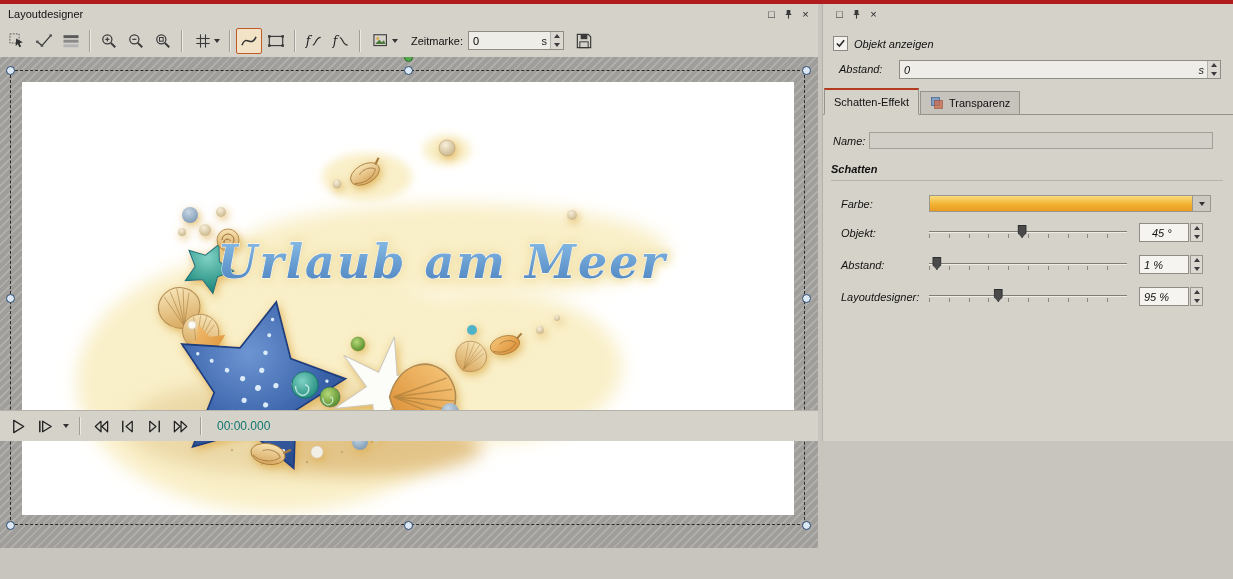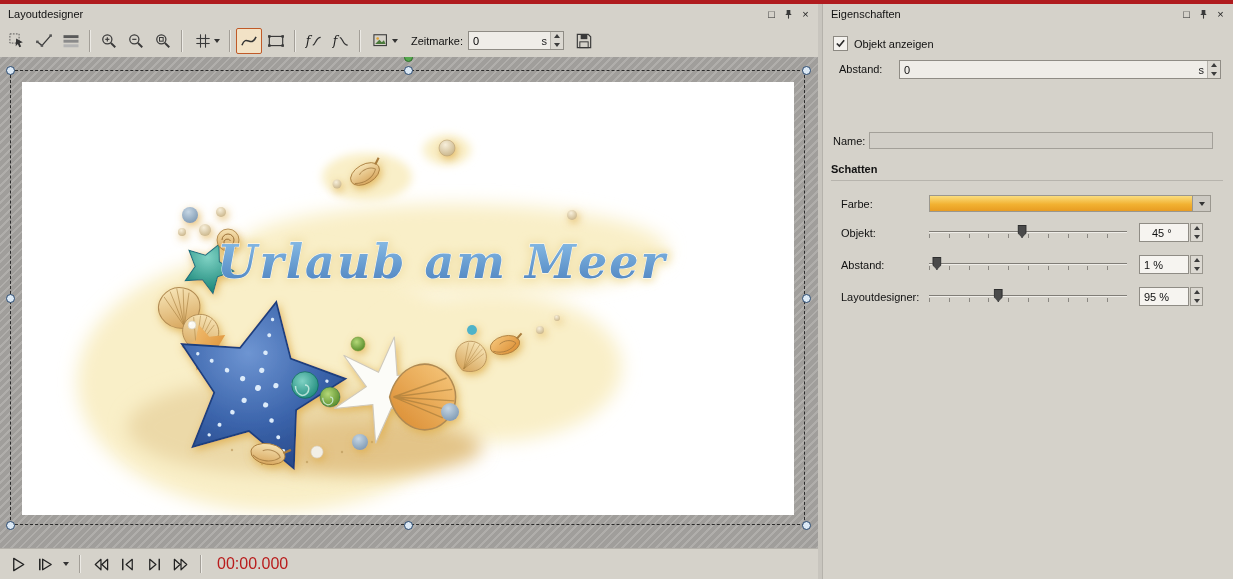--- a/index.html
+++ b/index.html
@@ -1,19 +1,19 @@
 <!DOCTYPE html>
 <html><head>
 <meta charset="utf-8">
 <style>
   html,body{margin:0;padding:0;background:#ffffff;}
   body{font-family:"Liberation Sans",sans-serif;}
   .app{position:relative;width:1233px;height:579px;background:#c8c5be;overflow:hidden;}
   .redbar{position:absolute;left:0;top:0;width:100%;height:4px;background:#b01b1e;}
-  .panel{position:absolute;background:#d5d2ca;top:4px;height:575px;}
+  .panel{position:absolute;background:#d5d2ca;top:4px;height:437px;}
   .panel.left{left:0;width:818px;}
   .panel.right{left:822px;width:411px;border-left:1px solid #b5b2ab;box-sizing:border-box;}
   .titlebar{height:20px;display:flex;align-items:center;padding:0 4px 0 8px;font-size:11px;color:#111;}
   .titlebar .t{flex:1;}
   .wbtn{width:17px;height:15px;border:none;background:transparent;font-size:11px;line-height:1;color:#222;padding:0;display:flex;align-items:center;justify-content:center;font-family:inherit;cursor:default;}
   .wbtn svg{width:11px;height:11px;display:block;}
 
   
   .toolbar{height:33px;display:flex;align-items:center;padding:0 4px;gap:1px;border-bottom:1px solid #bcb9b2;}
   .tbtn{height:26px;width:26px;border:1px solid transparent;background:transparent;padding:1px;display:flex;align-items:center;justify-content:center;cursor:default;}
@@ -41,26 +41,26 @@
   .handle{position:absolute;width:9px;height:9px;border-radius:50%;background:#dce9f5;border:1px solid #27476e;box-sizing:border-box;}
   .handle.rot{background:#54a84e;border-color:#2e6e2a;}
   .art-text-glow{font-style:italic;font-weight:bold;font-size:46px;font-family:"DejaVu Serif",serif;fill:#f2e2ae;stroke:#f2e2ae;stroke-width:6px;letter-spacing:2px;}
   .art-text{font-style:italic;font-weight:bold;font-size:46px;font-family:"DejaVu Serif",serif;fill:url(#gText);stroke:#ffffff;stroke-width:0.8px;paint-order:stroke;letter-spacing:2px;}
 
   
   .playbar{position:absolute;left:0;bottom:0;width:818px;height:31px;border-top:1px solid #b5b2ab;display:flex;align-items:center;padding:0 6px;gap:3px;background:#d5d2ca;box-sizing:border-box;}
   .pbtn{width:24px;height:24px;background:transparent;border:none;display:flex;align-items:center;justify-content:center;padding:0;cursor:default;}
   .pbtn.narrow{width:12px;}
   .pbtn svg{width:19px;height:19px;display:block;}
-  .ptime{font-size:16px;color:#b91c1c;margin-left:8px;}
+  .ptime{font-size:12px;color:#0f766e;margin-left:8px;}
   .psep{width:1px;height:18px;background:#a39f98;border-right:1px solid #eceae5;margin:0 4px;}
 
   
   .pbody{position:absolute;left:0;top:20px;right:0;bottom:0;font-size:11px;color:#111;}
-  .abs{position:absolute;}
+  .abs{position:absolute;font-style:italic;}
   .lbl{font-size:11px;color:#111;white-space:nowrap;}
   .cb{width:13px;height:13px;background:#f4f2ee;border:1px solid #8c8982;display:flex;align-items:center;justify-content:center;box-sizing:content-box;}
   .cb svg{width:11px;height:11px;display:block;}
   .cbrow{display:flex;align-items:center;gap:6px;}
   .dfield{background:#d2cfc8;border:1px solid #a3a099;height:17px;box-sizing:border-box;}
   .tabstrip{position:absolute;left:0;right:0;top:64px;height:27px;border-bottom:1px solid #96938c;display:flex;align-items:flex-end;padding-left:1px;box-sizing:border-box;}
   .tab{height:23px;display:flex;align-items:center;gap:5px;padding:0 9px;background:#c6c3bc;border:1px solid #96938c;border-bottom:none;margin-right:1px;box-sizing:border-box;font-size:11px;cursor:default;}
   .tab.active{height:27px;background:#d5d2ca;border-top:2px solid #b43a20;margin-bottom:-1px;border-bottom:1px solid #d5d2ca;}
   .tab svg{width:14px;height:14px;display:block;}
   .sect{font-weight:bold;}
@@ -404,21 +404,20 @@
             <path d="M2.5 4.5 L8.5 10 L2.5 15.5 Z M9.5 4.5 L15.5 10 L9.5 15.5 Z" fill="none" stroke="#222" stroke-width="1.3" stroke-linejoin="round"></path>
           </svg>
       </button>
       <span class="psep"></span>
       <span class="ptime">00:00.000</span>
     </div>
   </section>
 
   <section class="panel right">
     <header class="titlebar">
-      <span class="t">Eigenschaften</span>
       <button class="wbtn">□</button>
       <button class="wbtn">
         <svg viewBox="0 0 12 12">
             <path d="M4 1 H8 V5 L9.5 6.5 H2.5 L4 5 Z" fill="#3a3a3a"></path>
             <line x1="6" y1="6.5" x2="6" y2="10.5" stroke="#3a3a3a" stroke-width="1.2"></line>
           </svg>
       </button>
       <button class="wbtn">×</button>
     </header>
 
@@ -436,20 +435,32 @@
       <span class="lbl abs" style="left:16px;top:39px;">Abstand:</span>
       <span class="field abs" style="left:76px;top:36px;width:322px;">
         <span class="fval">0</span>
         <span class="funit">s</span>
         <span class="spin">
             <i class="su"></i>
             <i class="sd"></i>
           </span>
       </span>
 
+      <div class="tabstrip">
+        <div class="tab active">
+          <span>Schatten-Effekt</span>
+        </div>
+        <div class="tab">
+          <svg viewBox="0 0 14 14">
+              <rect x="1.5" y="1.5" width="8" height="8" fill="#7f9fc6" stroke="#4a6a94" stroke-width="0.8"></rect>
+              <rect x="4.5" y="4.5" width="8" height="8" fill="#cf6a4a" opacity="0.75" stroke="#9a4a32" stroke-width="0.8"></rect>
+            </svg>
+          <span>Transparenz</span>
+        </div>
+      </div>
 
       <span class="lbl abs" style="left:10px;top:111px;text-align:center;">Name:</span>
       <span class="dfield abs" style="left:46px;top:108px;width:344px;"></span>
 
       <span class="lbl sect abs" style="left:8px;top:139px;">Schatten</span>
       <span class="divider" style="top:156px;"></span>
 
       <span class="lbl abs" style="left:18px;top:174px;">Farbe:</span>
       <span class="swatchwrap abs" style="left:106px;top:171px;width:282px;">
         <span class="swatch"></span>

